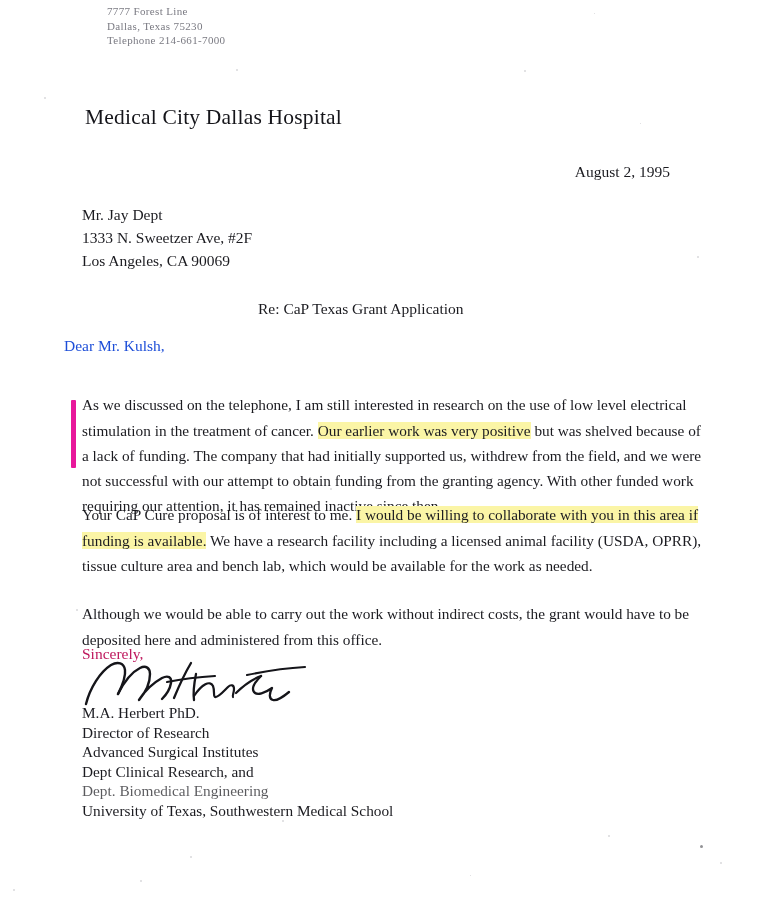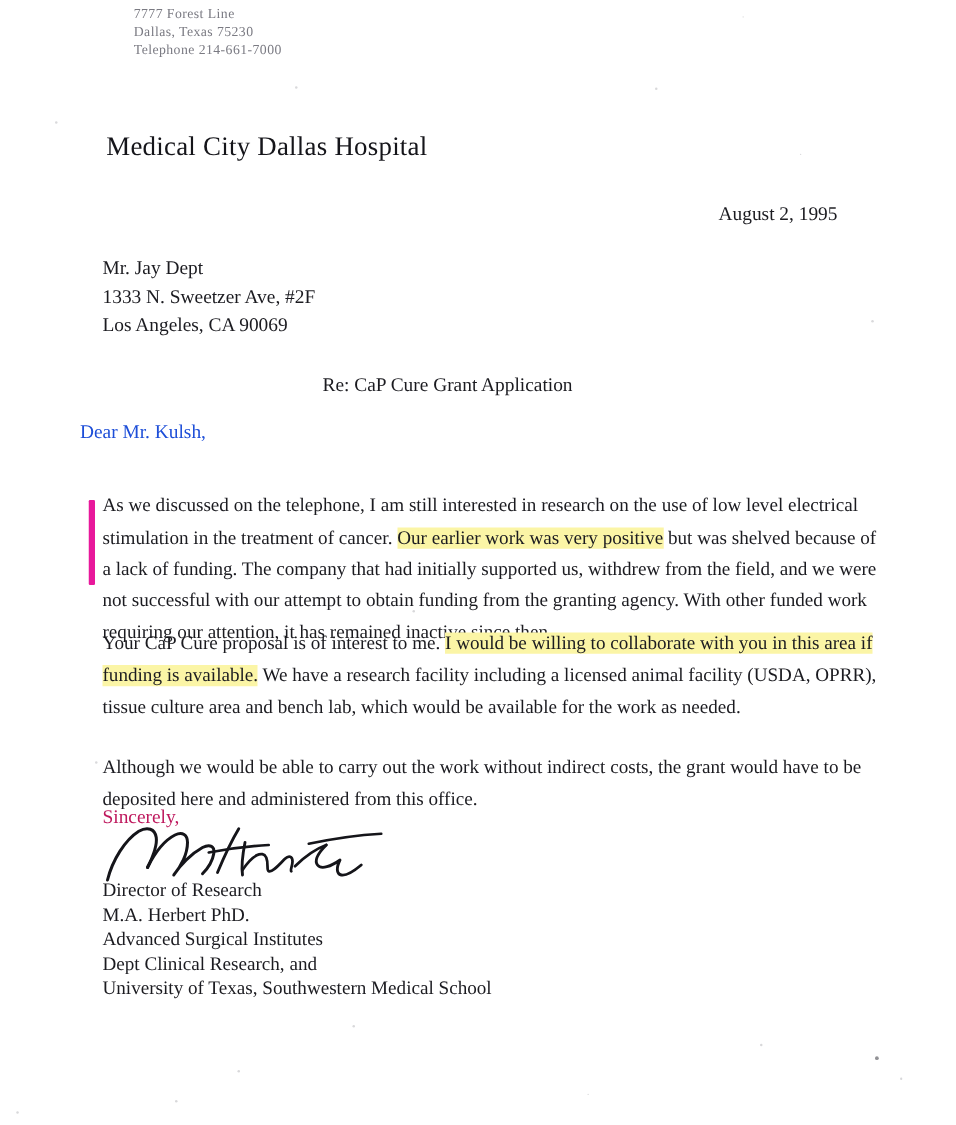--- a/index.html
+++ b/index.html
@@ -193,21 +193,21 @@
   <div class="hospital-name">Medical City Dallas Hospital</div>
 
   <div class="letter-date">August 2, 1995</div>
 
   <div class="recipient">
     <div>Mr. Jay Dept</div>
     <div>1333 N. Sweetzer Ave, #2F</div>
     <div>Los Angeles, CA 90069</div>
   </div>
 
-  <div class="subject-line">Re: CaP Cure Grant Application</div>
+  <div class="subject-line">Re: CaP Texas Grant Application</div>
 
   <div class="salutation">Dear Mr. Kulsh,</div>
 
   <div class="margin-bar"></div>
 
   <p class="body-block" id="para-1">
     <span>As we discussed on the telephone, I am still interested in research on the use of low level electrical stimulation in the treatment of cancer.  </span><span class="hl">Our earlier work was very positive</span><span> but was shelved because of a lack of funding.  The company that had initially supported us, withdrew from the field, and we were not successful with our attempt to obtain funding from the granting agency.  With other funded work requiring our attention, it has remained inactive since then.</span>
   </p>
 
   <p class="body-block" id="para-2">
@@ -233,20 +233,21 @@
                  C134,46 139,40 144,35 C147,32 150,33 150,37 C150,41 148,44 149,45" stroke-width="2.2"></path>
         <path d="M152,41 C160,33 169,27 177,24" stroke-width="2.2"></path>
         <path d="M177,24 C171,30 167,36 170,40 C173,44 181,41 188,36
                  C185,42 185,47 189,48 C193,49 199,45 205,40" stroke-width="2.3"></path>
         <path d="M163,23 C182,19 203,16 221,15" stroke-width="2.1"></path>
       </g>
     </svg>
   </div>
 
   <div class="signer-block">
+    <div>M.A. Herbert PhD.</div>
     <div>Director of Research</div>
-    <div>M.A. Herbert PhD.</div>
     <div>Advanced Surgical Institutes</div>
     <div>Dept Clinical Research, and</div>
+    <div class="faded-tail">Dept. Biomedical Engineering</div>
     <div>University of Texas, Southwestern Medical School</div>
   </div>
 
 </div>
 
 </body></html>

